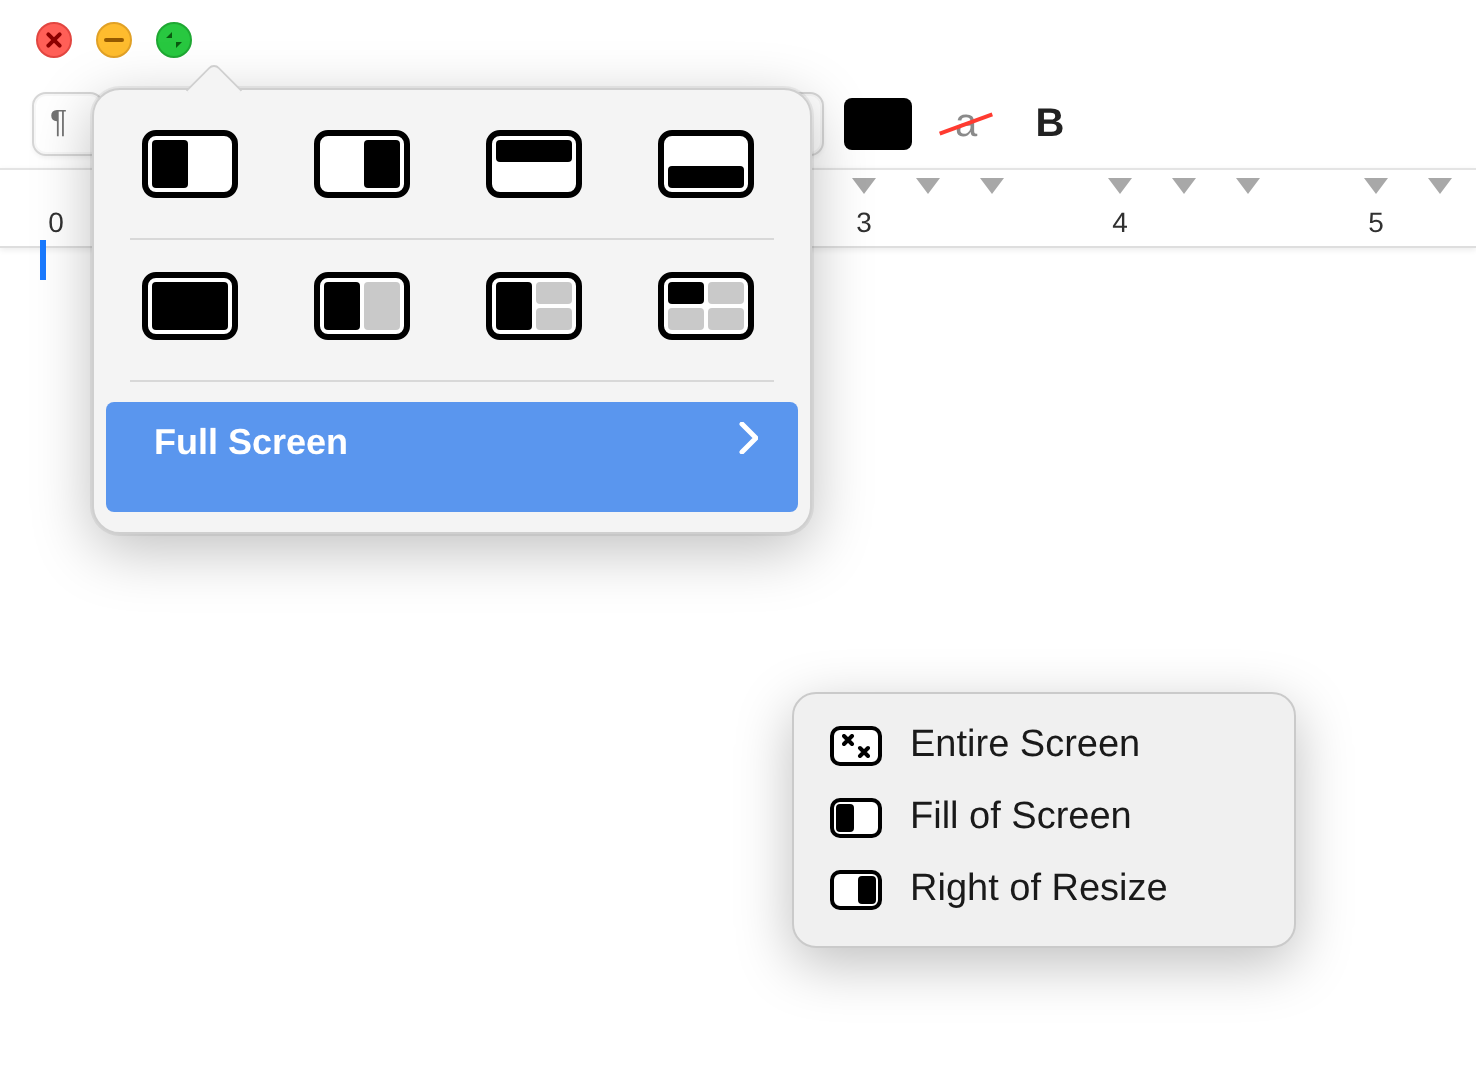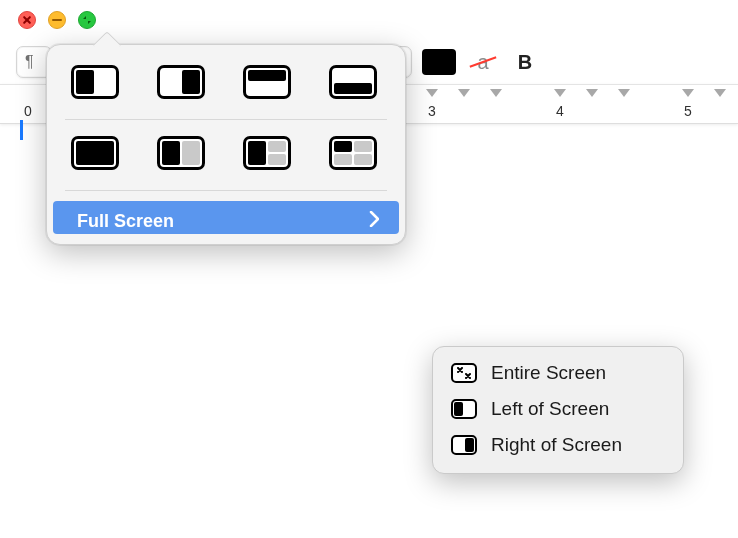--- a/index.html
+++ b/index.html
@@ -120,35 +120,35 @@
     background:#fff;
     cursor:pointer;
   }
   .tile-icon .fill { position:absolute; background:#000; border-radius:2px; }
   .tile-icon .ghost { position:absolute; background:#c9c9c9; border-radius:2px; }
   .divider {
     height:1px; background:#d8d8d8; margin: 4px 18px 10px;
   }
   .menu-item {
     display:flex; align-items:center; justify-content:space-between;
-    padding: 10px 20px 2px 24px;
+    padding: 10px 20px 24px 24px;
     font-size:18px; font-weight:600;
     color:#fff;
     background:#5a96ee;
     border-radius:4px;
     margin: 0 6px 4px;
     cursor:pointer;
     text-align:right;
   }
   .menu-item .chev-right { color:#fff; }
 
   
   .submenu {
     position:absolute;
-    left:432px; top:346px;
+    left:396px; top:346px;
     background:#f0f0f0;
     border:1px solid #cacaca;
     border-radius:12px;
     box-shadow: 0 8px 28px rgba(0,0,0,0.25);
     padding:8px 6px 10px;
     min-width:252px;
   }
   .sub-item {
     display:flex; align-items:center; gap:14px;
     padding: 7px 18px 7px 12px;
@@ -285,21 +285,21 @@
       <svg width="14" height="12" viewBox="0 0 14 12">
           <path d="M1 5 L5 1 M1 1 L5 5 M13 7 L9 11 M13 11 L9 7" stroke="#000" stroke-width="2" stroke-linecap="round"></path>
         </svg>
     </div>
     <span>Entire Screen</span>
   </div>
   <div class="sub-item">
     <div class="sub-ico">
       <div class="fill" style="left:1px;top:1px;bottom:1px;width:9px;"></div>
     </div>
-    <span>Left of Screen</span>
+    <span>Fill of Screen</span>
   </div>
   <div class="sub-item">
     <div class="sub-ico">
       <div class="fill" style="right:1px;top:1px;bottom:1px;width:9px;"></div>
     </div>
-    <span>Right of Screen</span>
+    <span>Right of Resize</span>
   </div>
 </div>
 
 </body></html>

